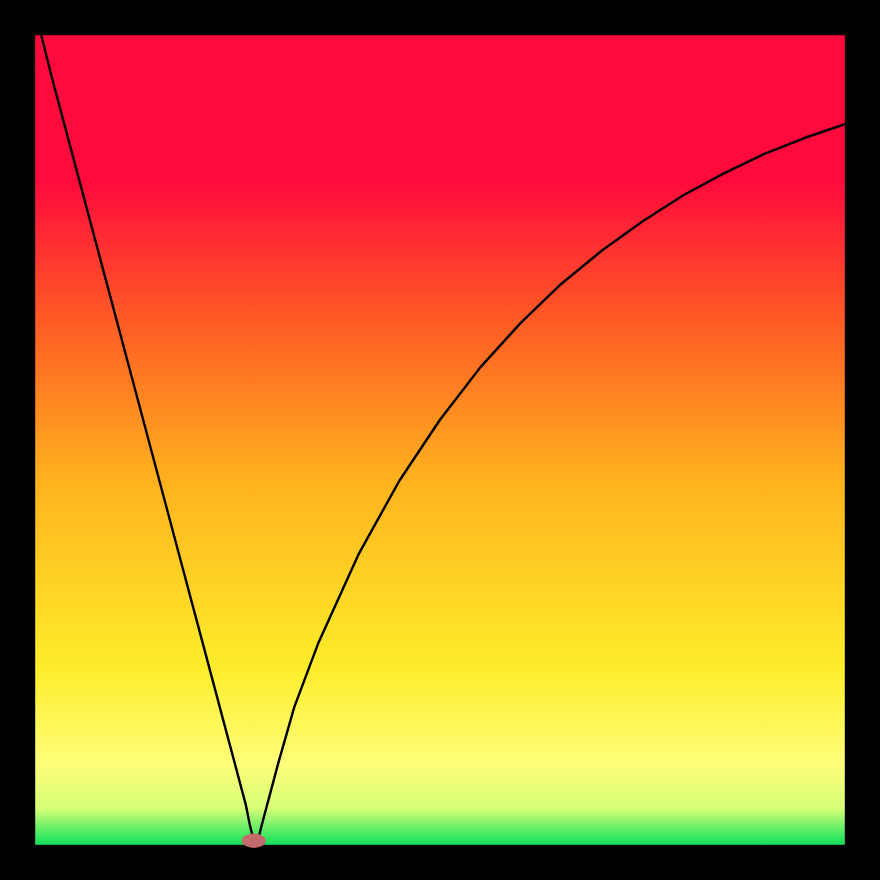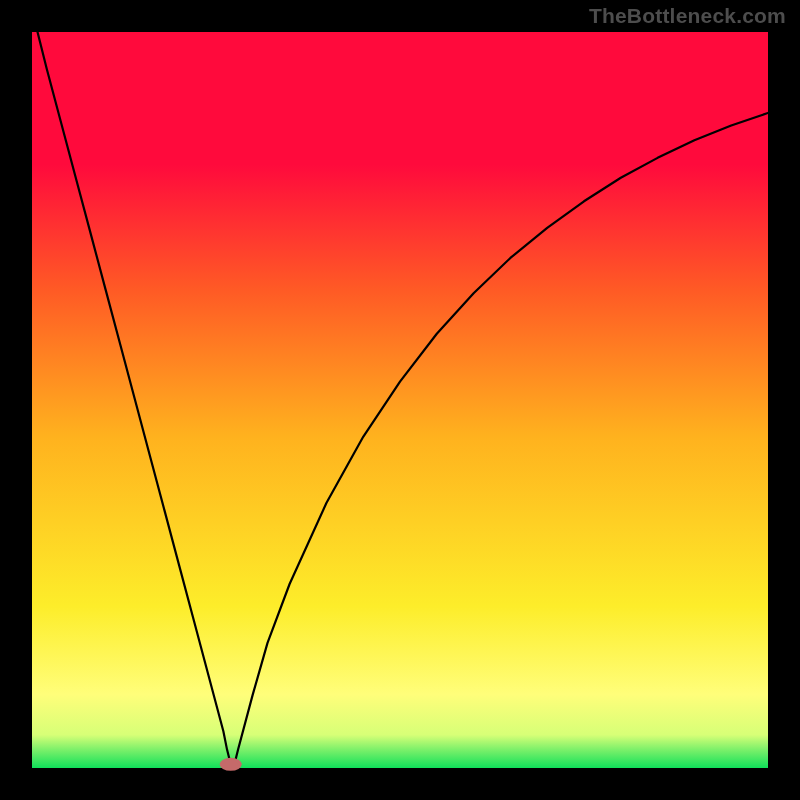--- a/index.html
+++ b/index.html
@@ -28,21 +28,20 @@
     user-select: none;
   }
   svg {
     display: block;
   }
 </style>
 </head>
 <body>
 
 <div class="stage">
-  <div class="watermark">TheBottleneck.com</div>
   <svg id="chart-svg" width="800" height="800" viewBox="0 0 800 800" aria-hidden="true">
       <defs>
         <linearGradient id="bg-grad" x1="0" y1="0" x2="0" y2="1">
           <stop offset="0%" stop-color="#ff0a3c"></stop>
           <stop offset="18%" stop-color="#ff0a3c"></stop>
           <stop offset="35%" stop-color="#ff5a25"></stop>
           <stop offset="55.00000000000001%" stop-color="#ffb21e"></stop>
           <stop offset="78%" stop-color="#fded2a"></stop>
           <stop offset="90%" stop-color="#fffe7a"></stop>
           <stop offset="95.5%" stop-color="#d7ff77"></stop>

